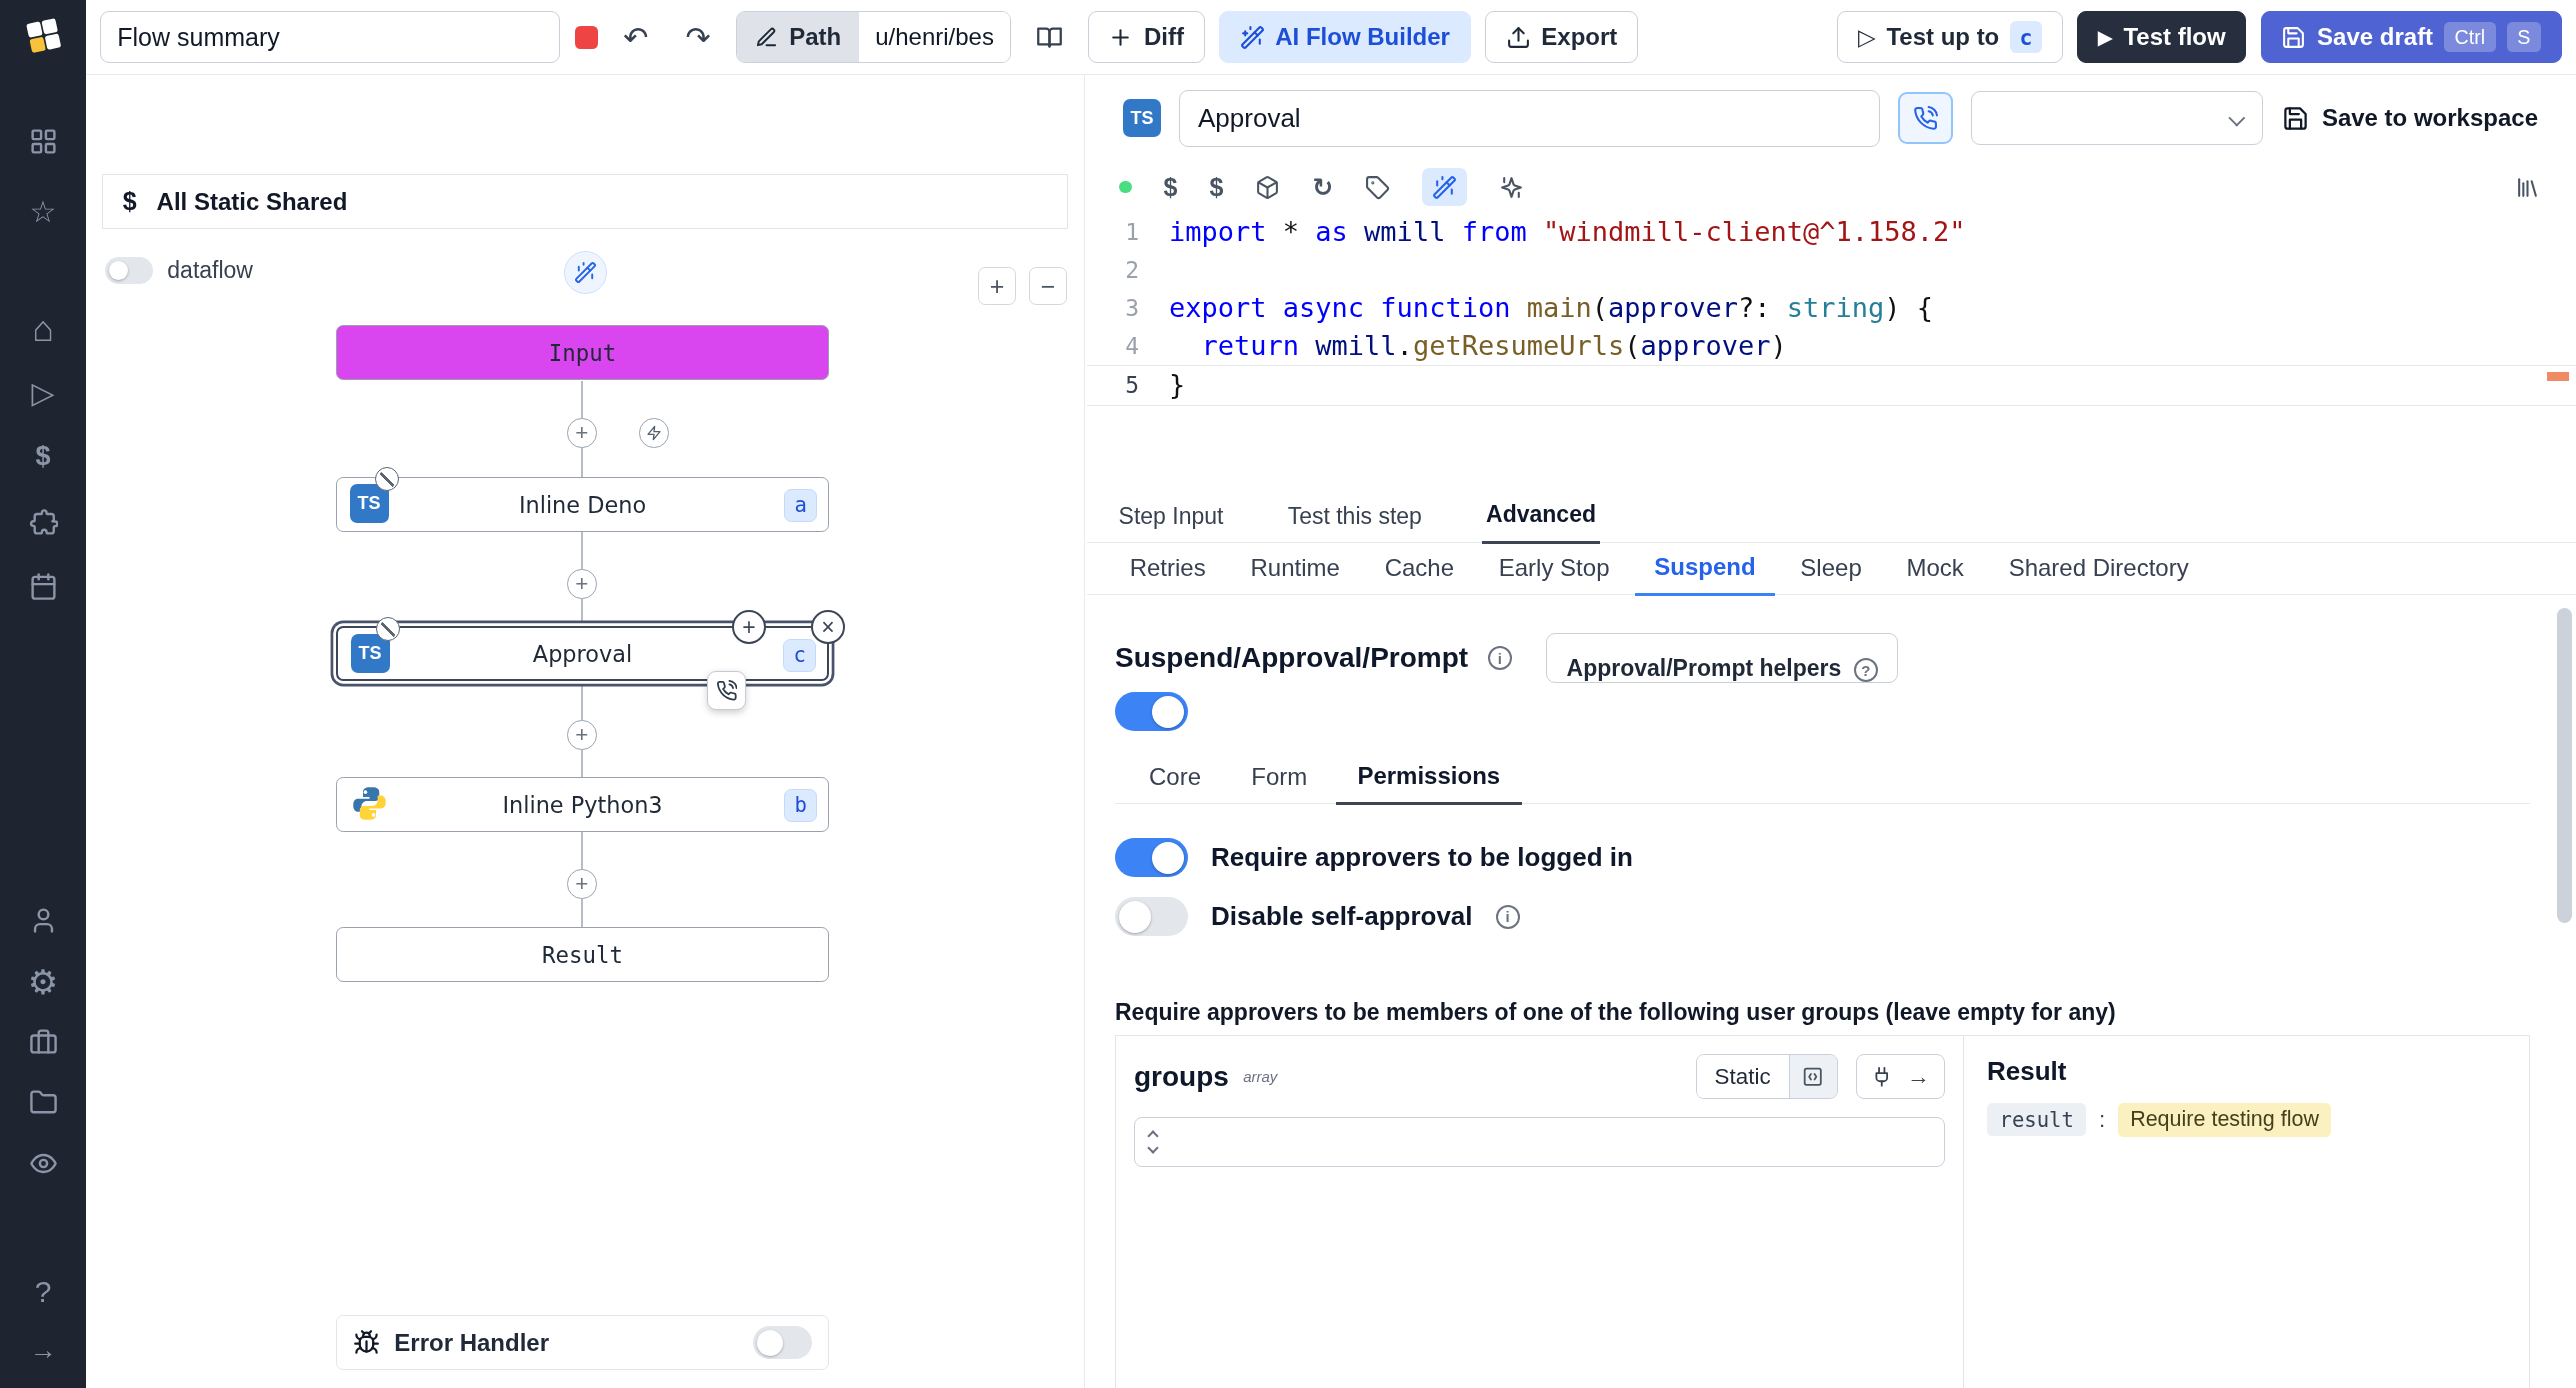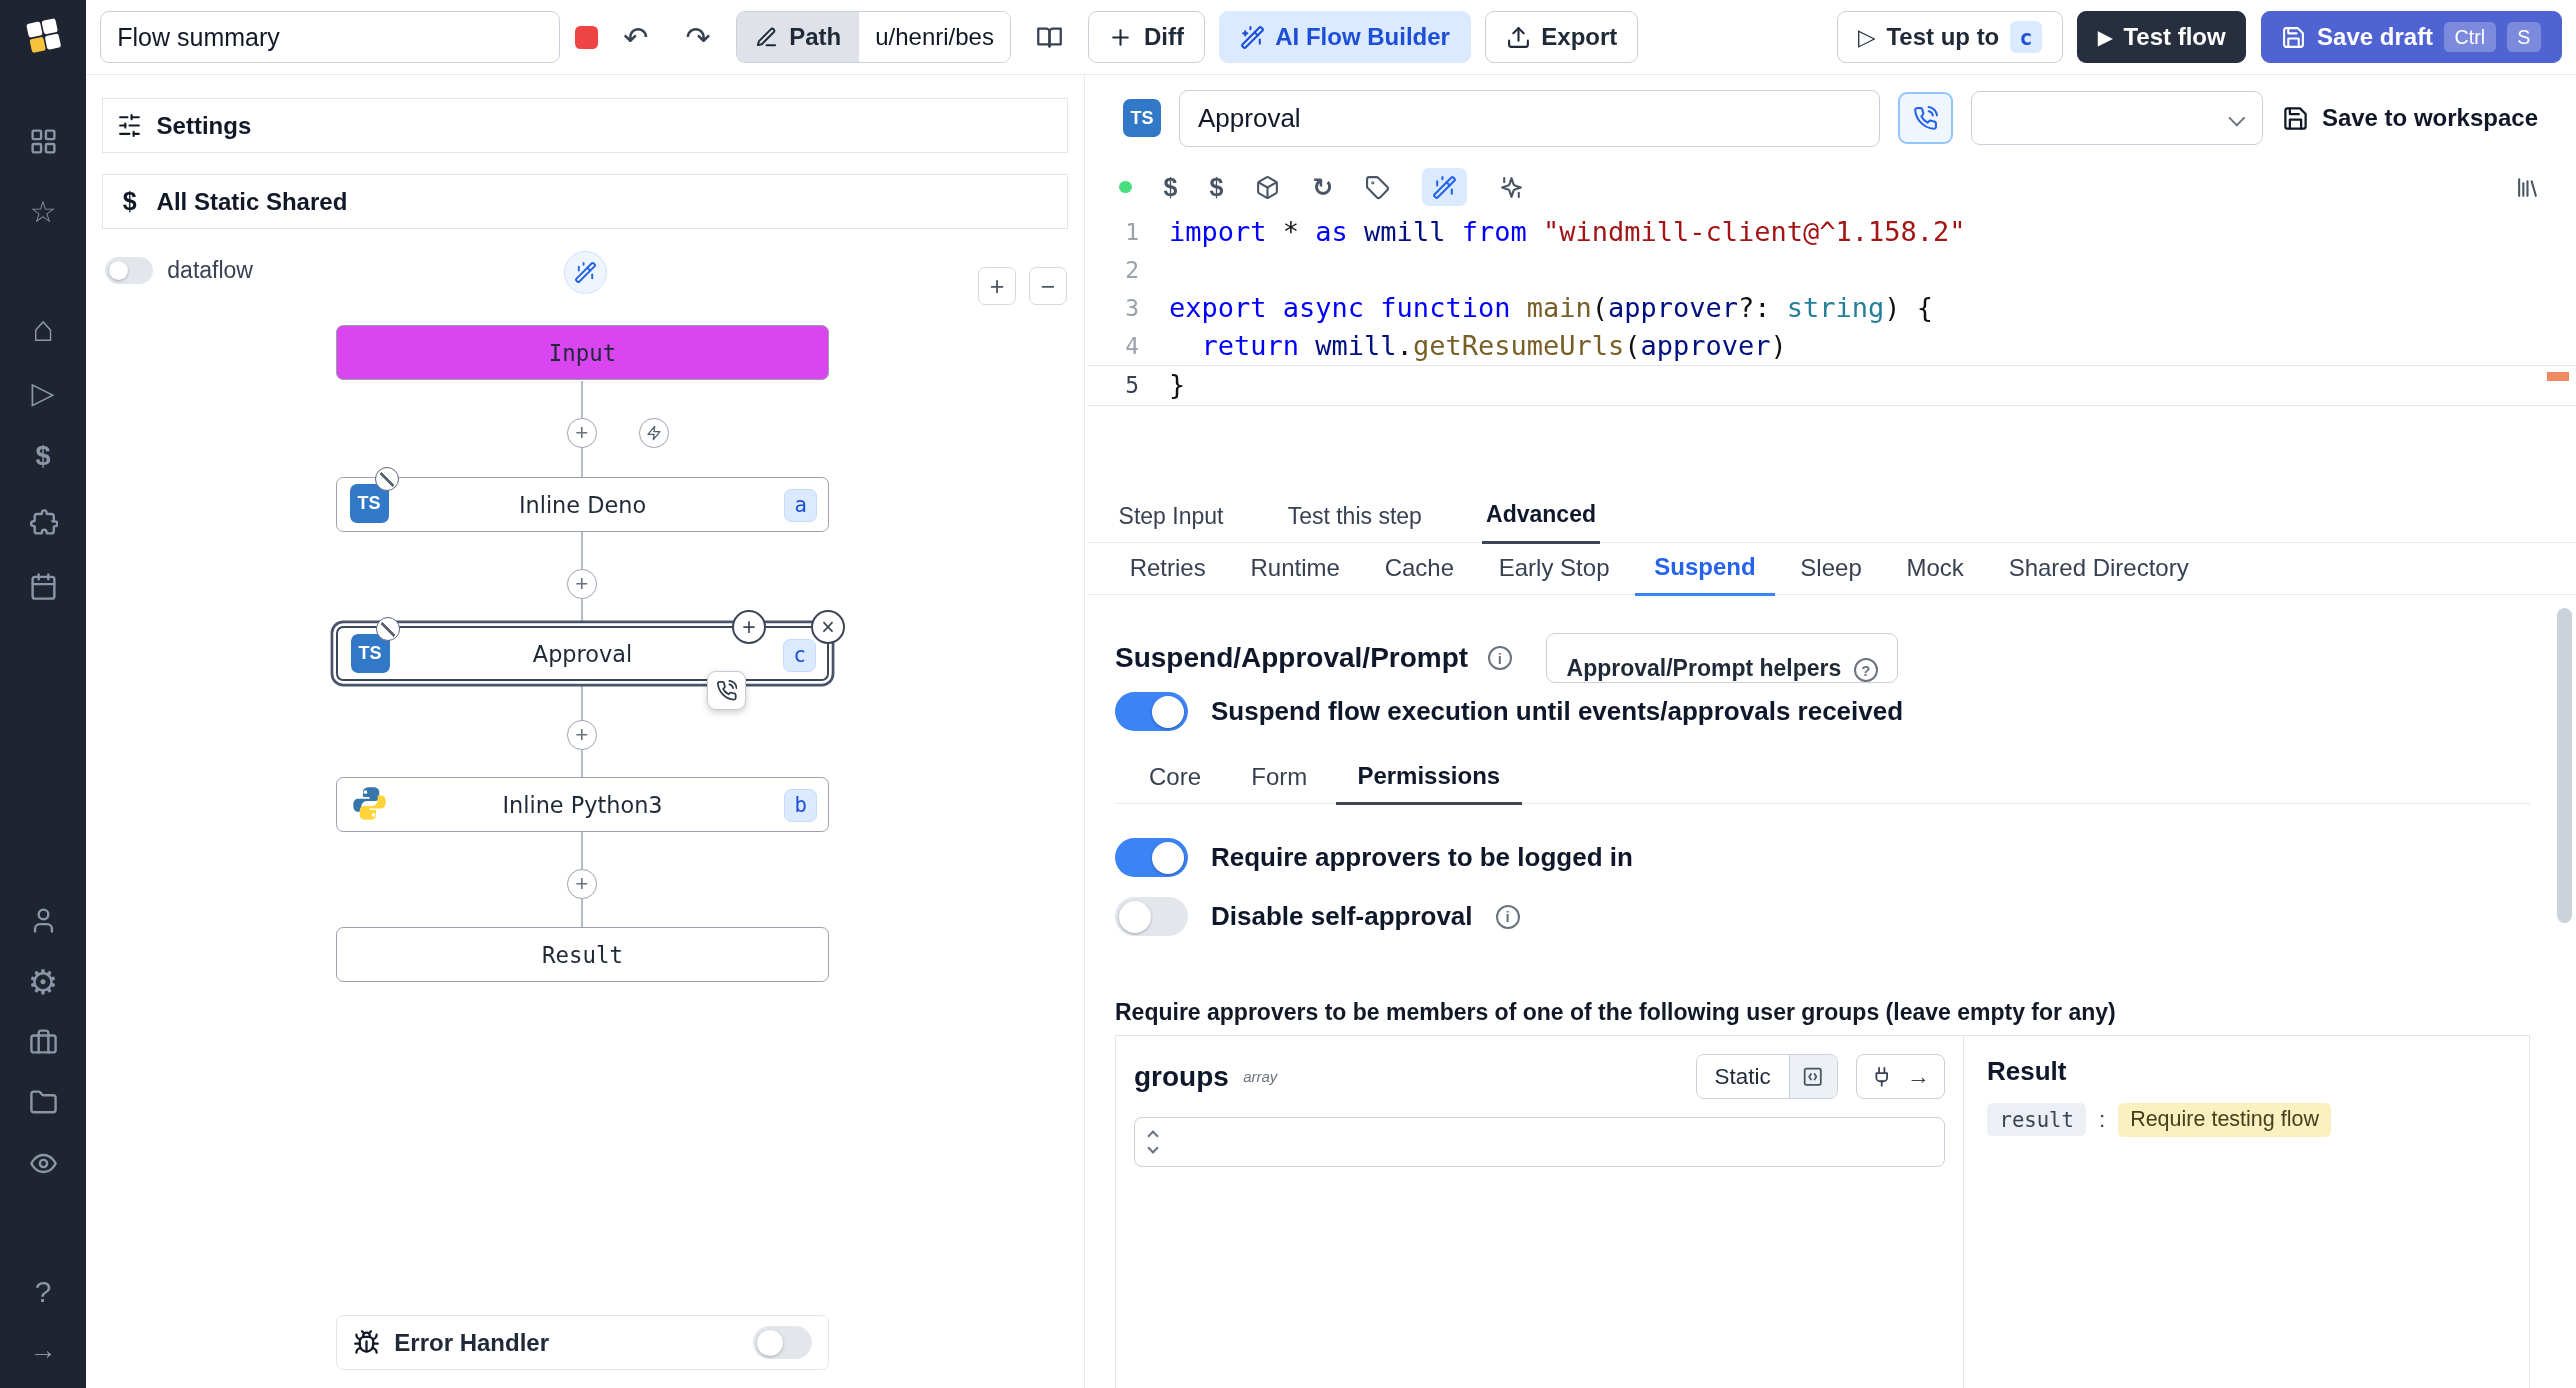--- a/index.html
+++ b/index.html
@@ -286,34 +286,20 @@
         <path d="M17 21v-8H7v8"></path>
         <path d="M7 3v5h8"></path>
       </svg>
     <span>Save draft</span>
     <span class="kbd">Ctrl</span>
     <span class="kbd">S</span>
   </button>
 </header>
 
 <main class="flow-panel">
-  <div class="panel-box" style="top:23px">
-    <svg viewBox="0 0 24 24">
-        <line x1="21" x2="14" y1="4" y2="4"></line>
-        <line x1="10" x2="3" y1="4" y2="4"></line>
-        <line x1="21" x2="12" y1="12" y2="12"></line>
-        <line x1="8" x2="3" y1="12" y2="12"></line>
-        <line x1="21" x2="16" y1="20" y2="20"></line>
-        <line x1="12" x2="3" y1="20" y2="20"></line>
-        <line x1="14" x2="14" y1="2" y2="6"></line>
-        <line x1="8" x2="8" y1="10" y2="14"></line>
-        <line x1="16" x2="16" y1="18" y2="22"></line>
-      </svg>
-    <span>Settings</span>
-  </div>
   <div class="panel-box" style="top:99px">
     <span class="dollar-g">$</span>
     <span>All Static Shared</span>
   </div>
 
   <div style="position:absolute;left:19px;top:182px;display:flex;align-items:center;gap:14.3px">
     <div class="tgl sm off"></div>
     <span style="font-size:23px;color:#374151">dataflow</span>
   </div>
   <div class="wand-btn">
@@ -541,21 +527,20 @@
       <span class="sus-title">Suspend/Approval/Prompt</span>
       <span class="i-circle">i</span>
       <div class="helpers-btn">
         <span>Approval/Prompt helpers</span>
         <span class="i-circle">?</span>
       </div>
     </div>
 
     <div class="toggle-row" style="top:97px">
       <div class="tgl lg on"></div>
-      <span>Suspend flow execution until events/approvals received</span>
     </div>
 
     <div class="perm-tabs">
       <span class="ptab" style="margin-left:12.5px">Core</span>
       <span class="ptab">Form</span>
       <span class="ptab selected">Permissions</span>
     </div>
 
     <div class="toggle-row" style="top:243px">
       <div class="tgl lg on"></div>

